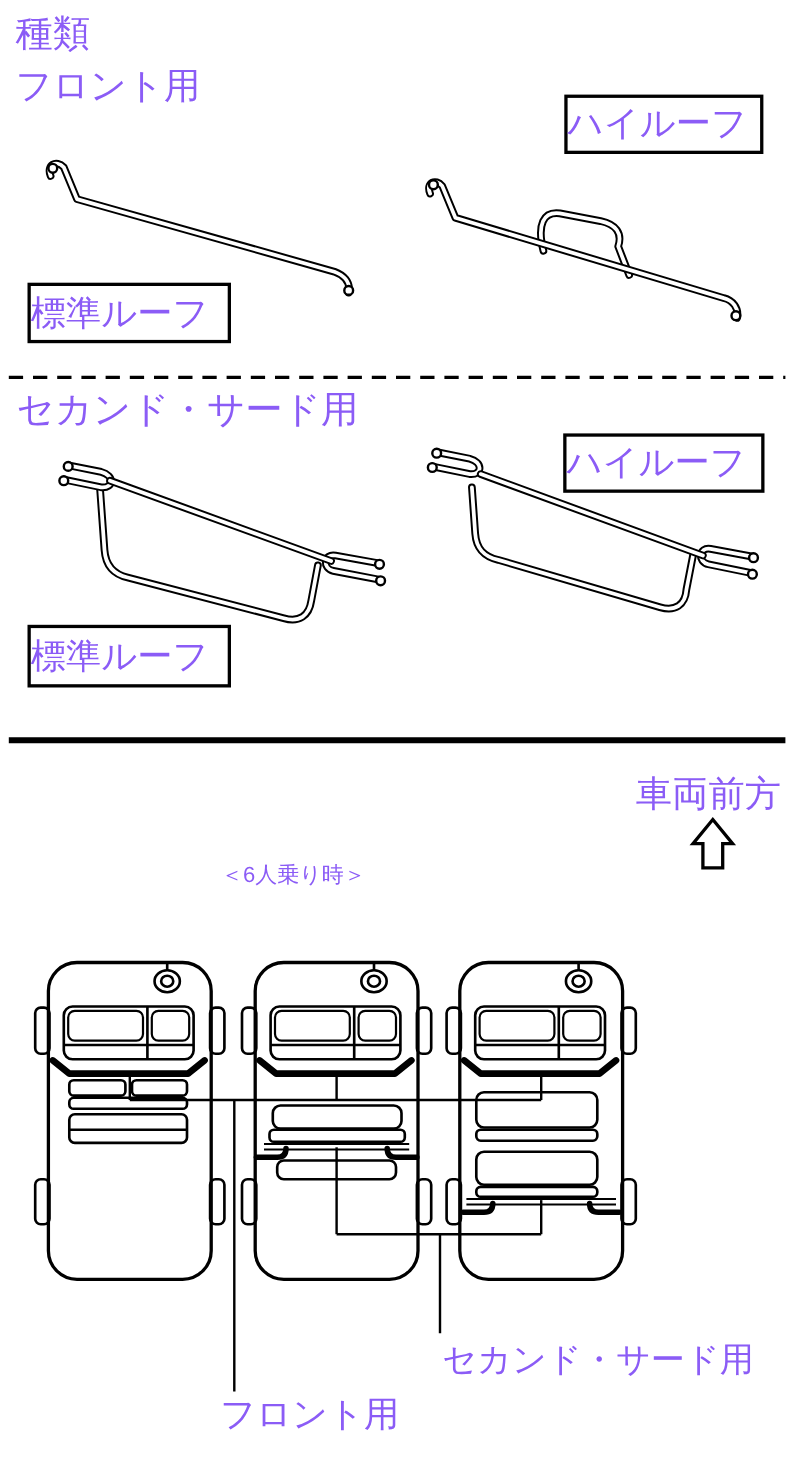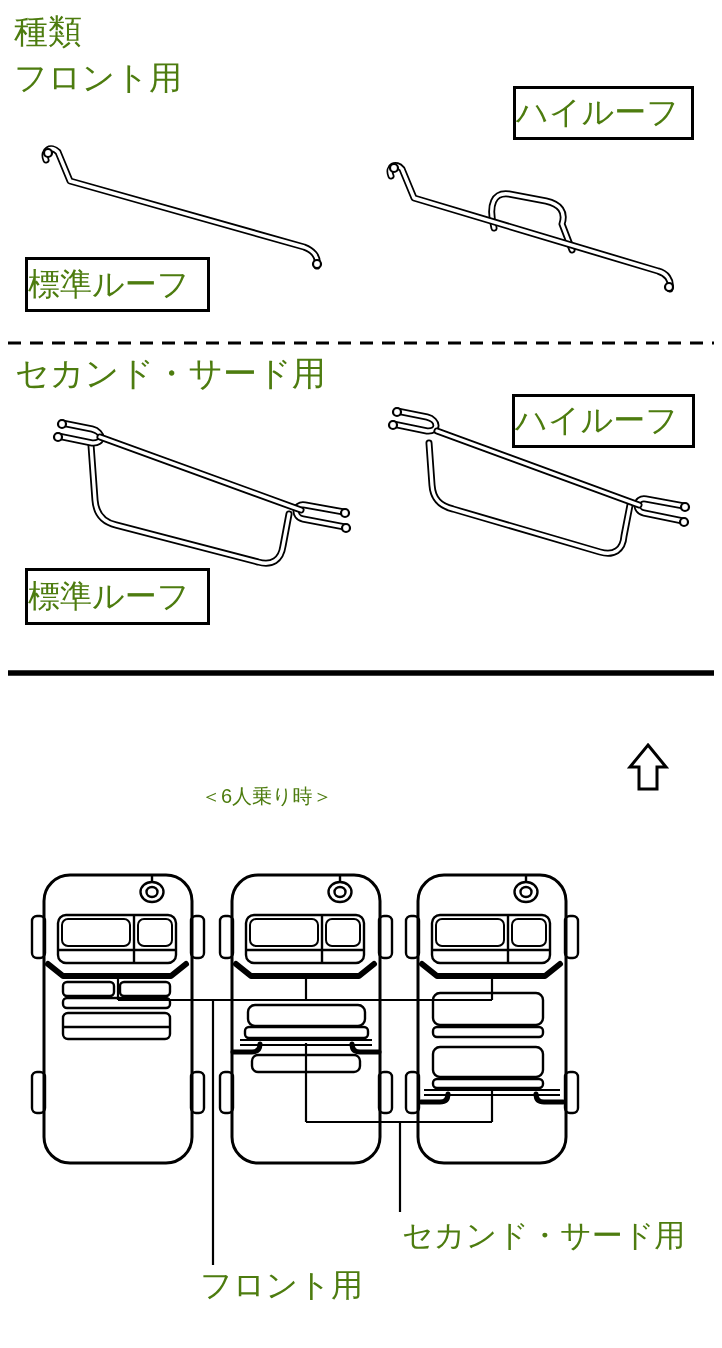--- a/index.html
+++ b/index.html
@@ -1,18 +1,18 @@
 <!DOCTYPE html>
 <html><head>
 <meta charset="utf-8">
 <style>
   html,body { margin:0; padding:0; background:#fff; }
   .page {
     position:relative; width:722px; height:1348px;
-    background:#ffffff; color:#4d7c0f;
+    background:#ffffff; color:#8b5cf6;
     font-family:"Liberation Sans", sans-serif;
     overflow:hidden;
   }
   .abs { position:absolute; white-space:nowrap; line-height:1.12; }
   .heading  { font-size:34px; }
   .h33      { font-size:33px; }
   .cfg      { font-size:20px; }
   .callout-label { font-size:31px; }
   .label-box {
     position:absolute; box-sizing:border-box;
@@ -193,20 +193,21 @@
 
   <div class="label-box" style="left:512px; top:394px; width:183px; height:54px;">
     <span>ハイルーフ</span>
   </div>
 
   <div class="label-box" style="left:25px; top:568px; width:185px; height:57px;">
     <span>標準ルーフ</span>
   </div>
 
 
+  <div class="abs h33" style="left:578px; top:704px;">車両前方</div>
 
   <div class="abs cfg" style="left:201px; top:785px;">＜6人乗り時＞</div>
 
 
 
   <div class="abs callout-label" style="left:402px; top:1219px;">セカンド・サード用</div>
 
   <div class="abs" style="left:200px; top:1268px; font-size:32px;">フロント用</div>
 
 </div>

